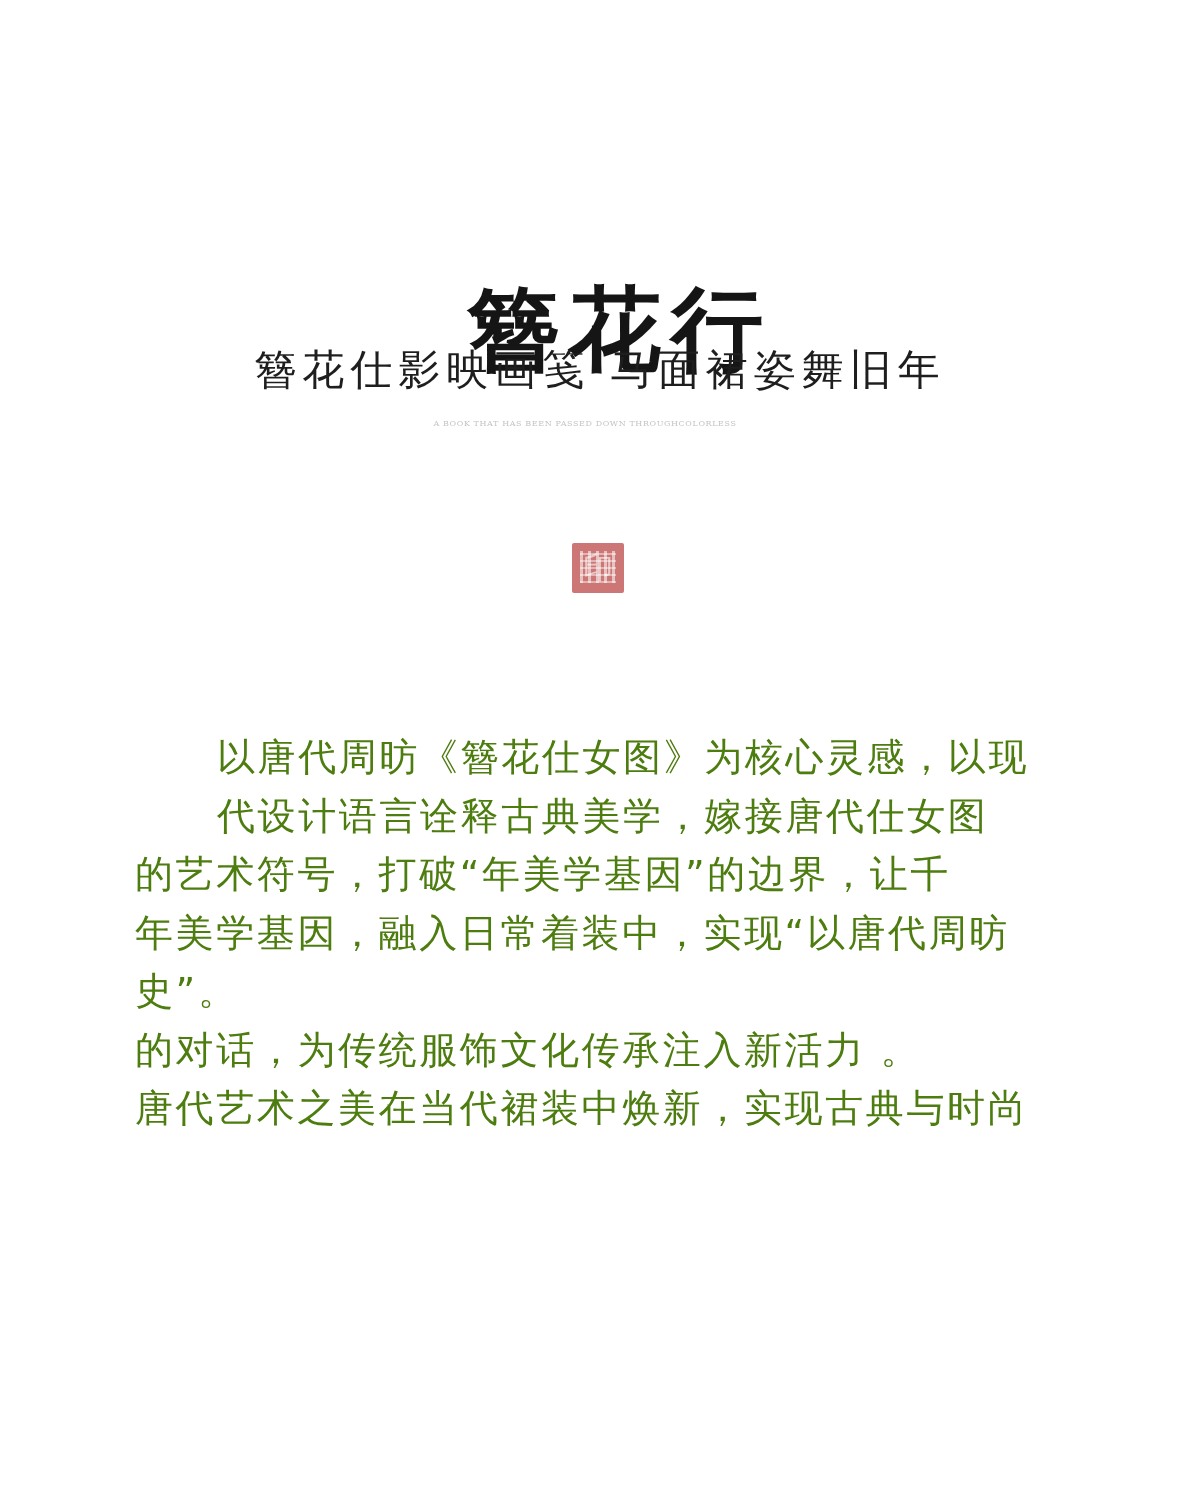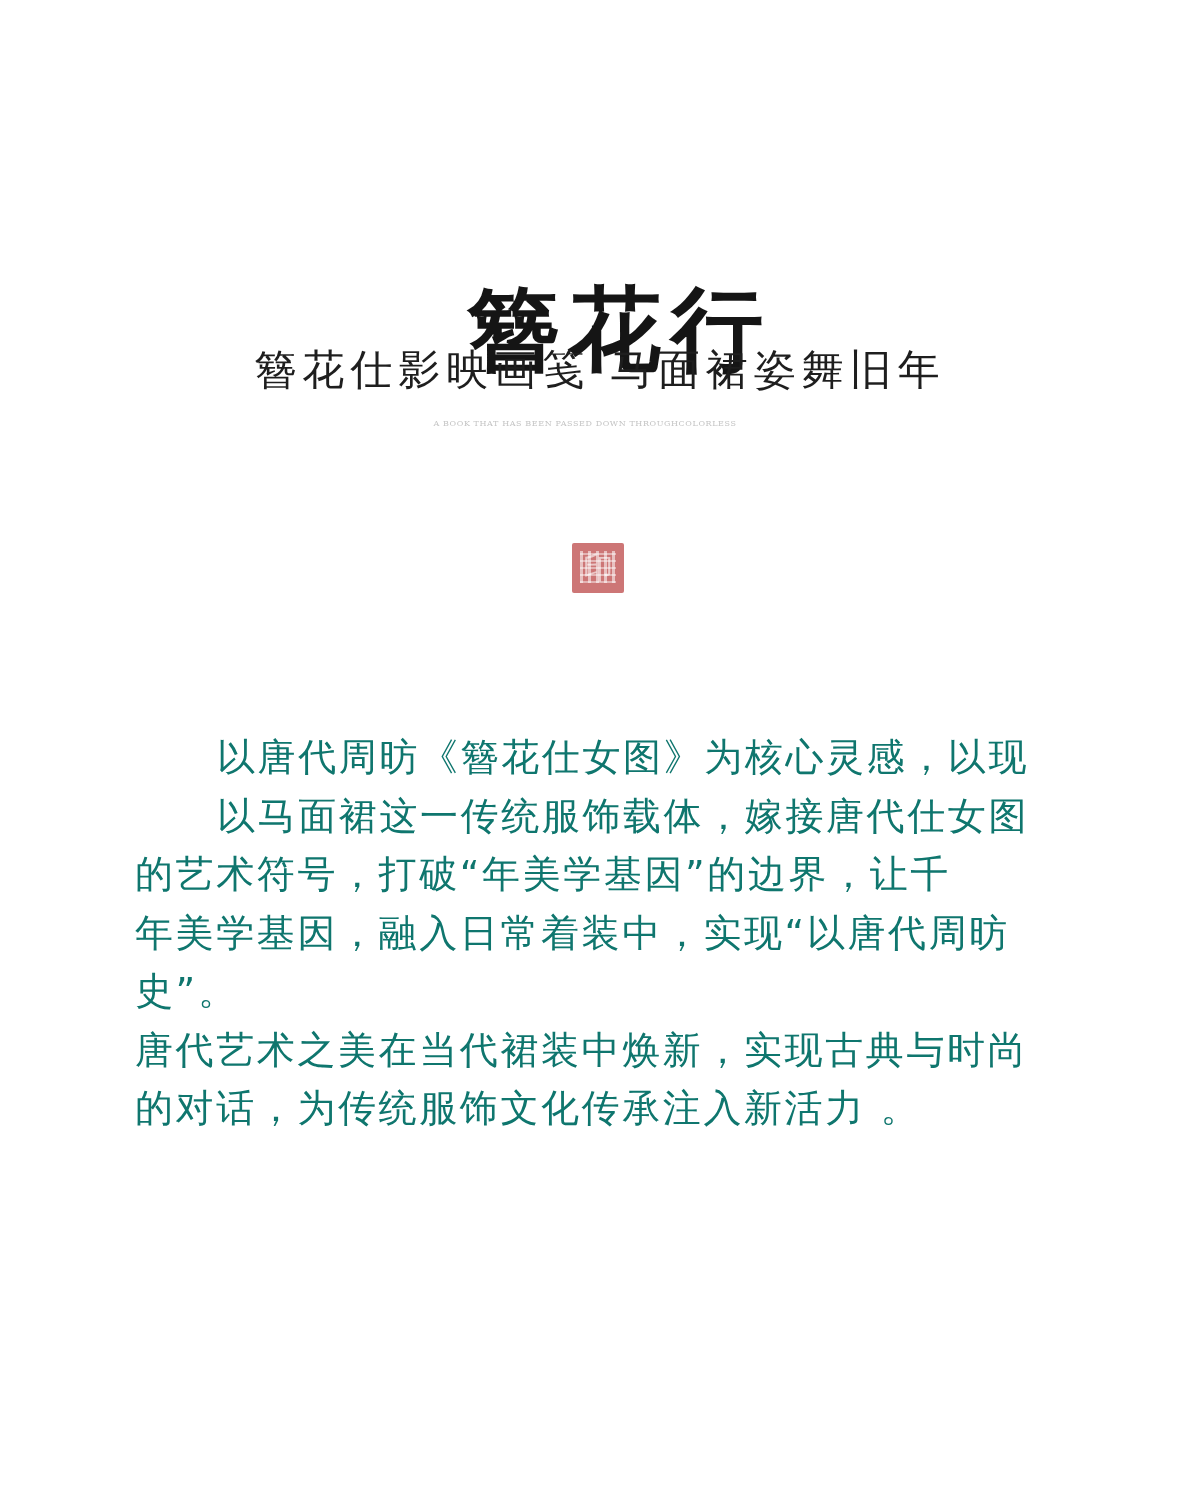--- a/index.html
+++ b/index.html
@@ -85,21 +85,21 @@
     }
     .body-text {
       position: absolute;
       top: 728px;
       left: 135px;
       width: 930px;
       font-family: "DejaVu Sans", sans-serif;
       font-size: 38px;
       line-height: 58.5px;
       letter-spacing: 2.6px;
-      color: #0f766e;
+      color: #4d7c0f;
     }
     .para {
       margin: 0;
       padding: 0;
     }
     .line {
       display: block;
       white-space: pre;
     }
     .indent {
@@ -117,22 +117,22 @@
 
 <div class="seal">
   <span class="seal-glyph">印</span>
 </div>
 
 <div class="body-text">
   <p class="para">
     <span class="line indent">以唐代周昉《簪花仕女图》为核心灵感，以现</span>
   </p>
   <p class="para">
-    <span class="line indent">以马面裙这一传统服饰载体，嫁接唐代仕女图</span>
+    <span class="line indent">代设计语言诠释古典美学，嫁接唐代仕女图</span>
     <span class="line">的艺术符号，打破“年美学基因”的边界，让千</span>
     <span class="line">年美学基因，融入日常着装中，实现“以唐代周昉</span>
     <span class="line">史”。</span>
   </p>
   <p class="para">
+    <span class="line">的对话，为传统服饰文化传承注入新活力 。</span>
     <span class="line">唐代艺术之美在当代裙装中焕新，实现古典与时尚</span>
-    <span class="line">的对话，为传统服饰文化传承注入新活力 。</span>
   </p>
 </div>
 
 </body></html>

